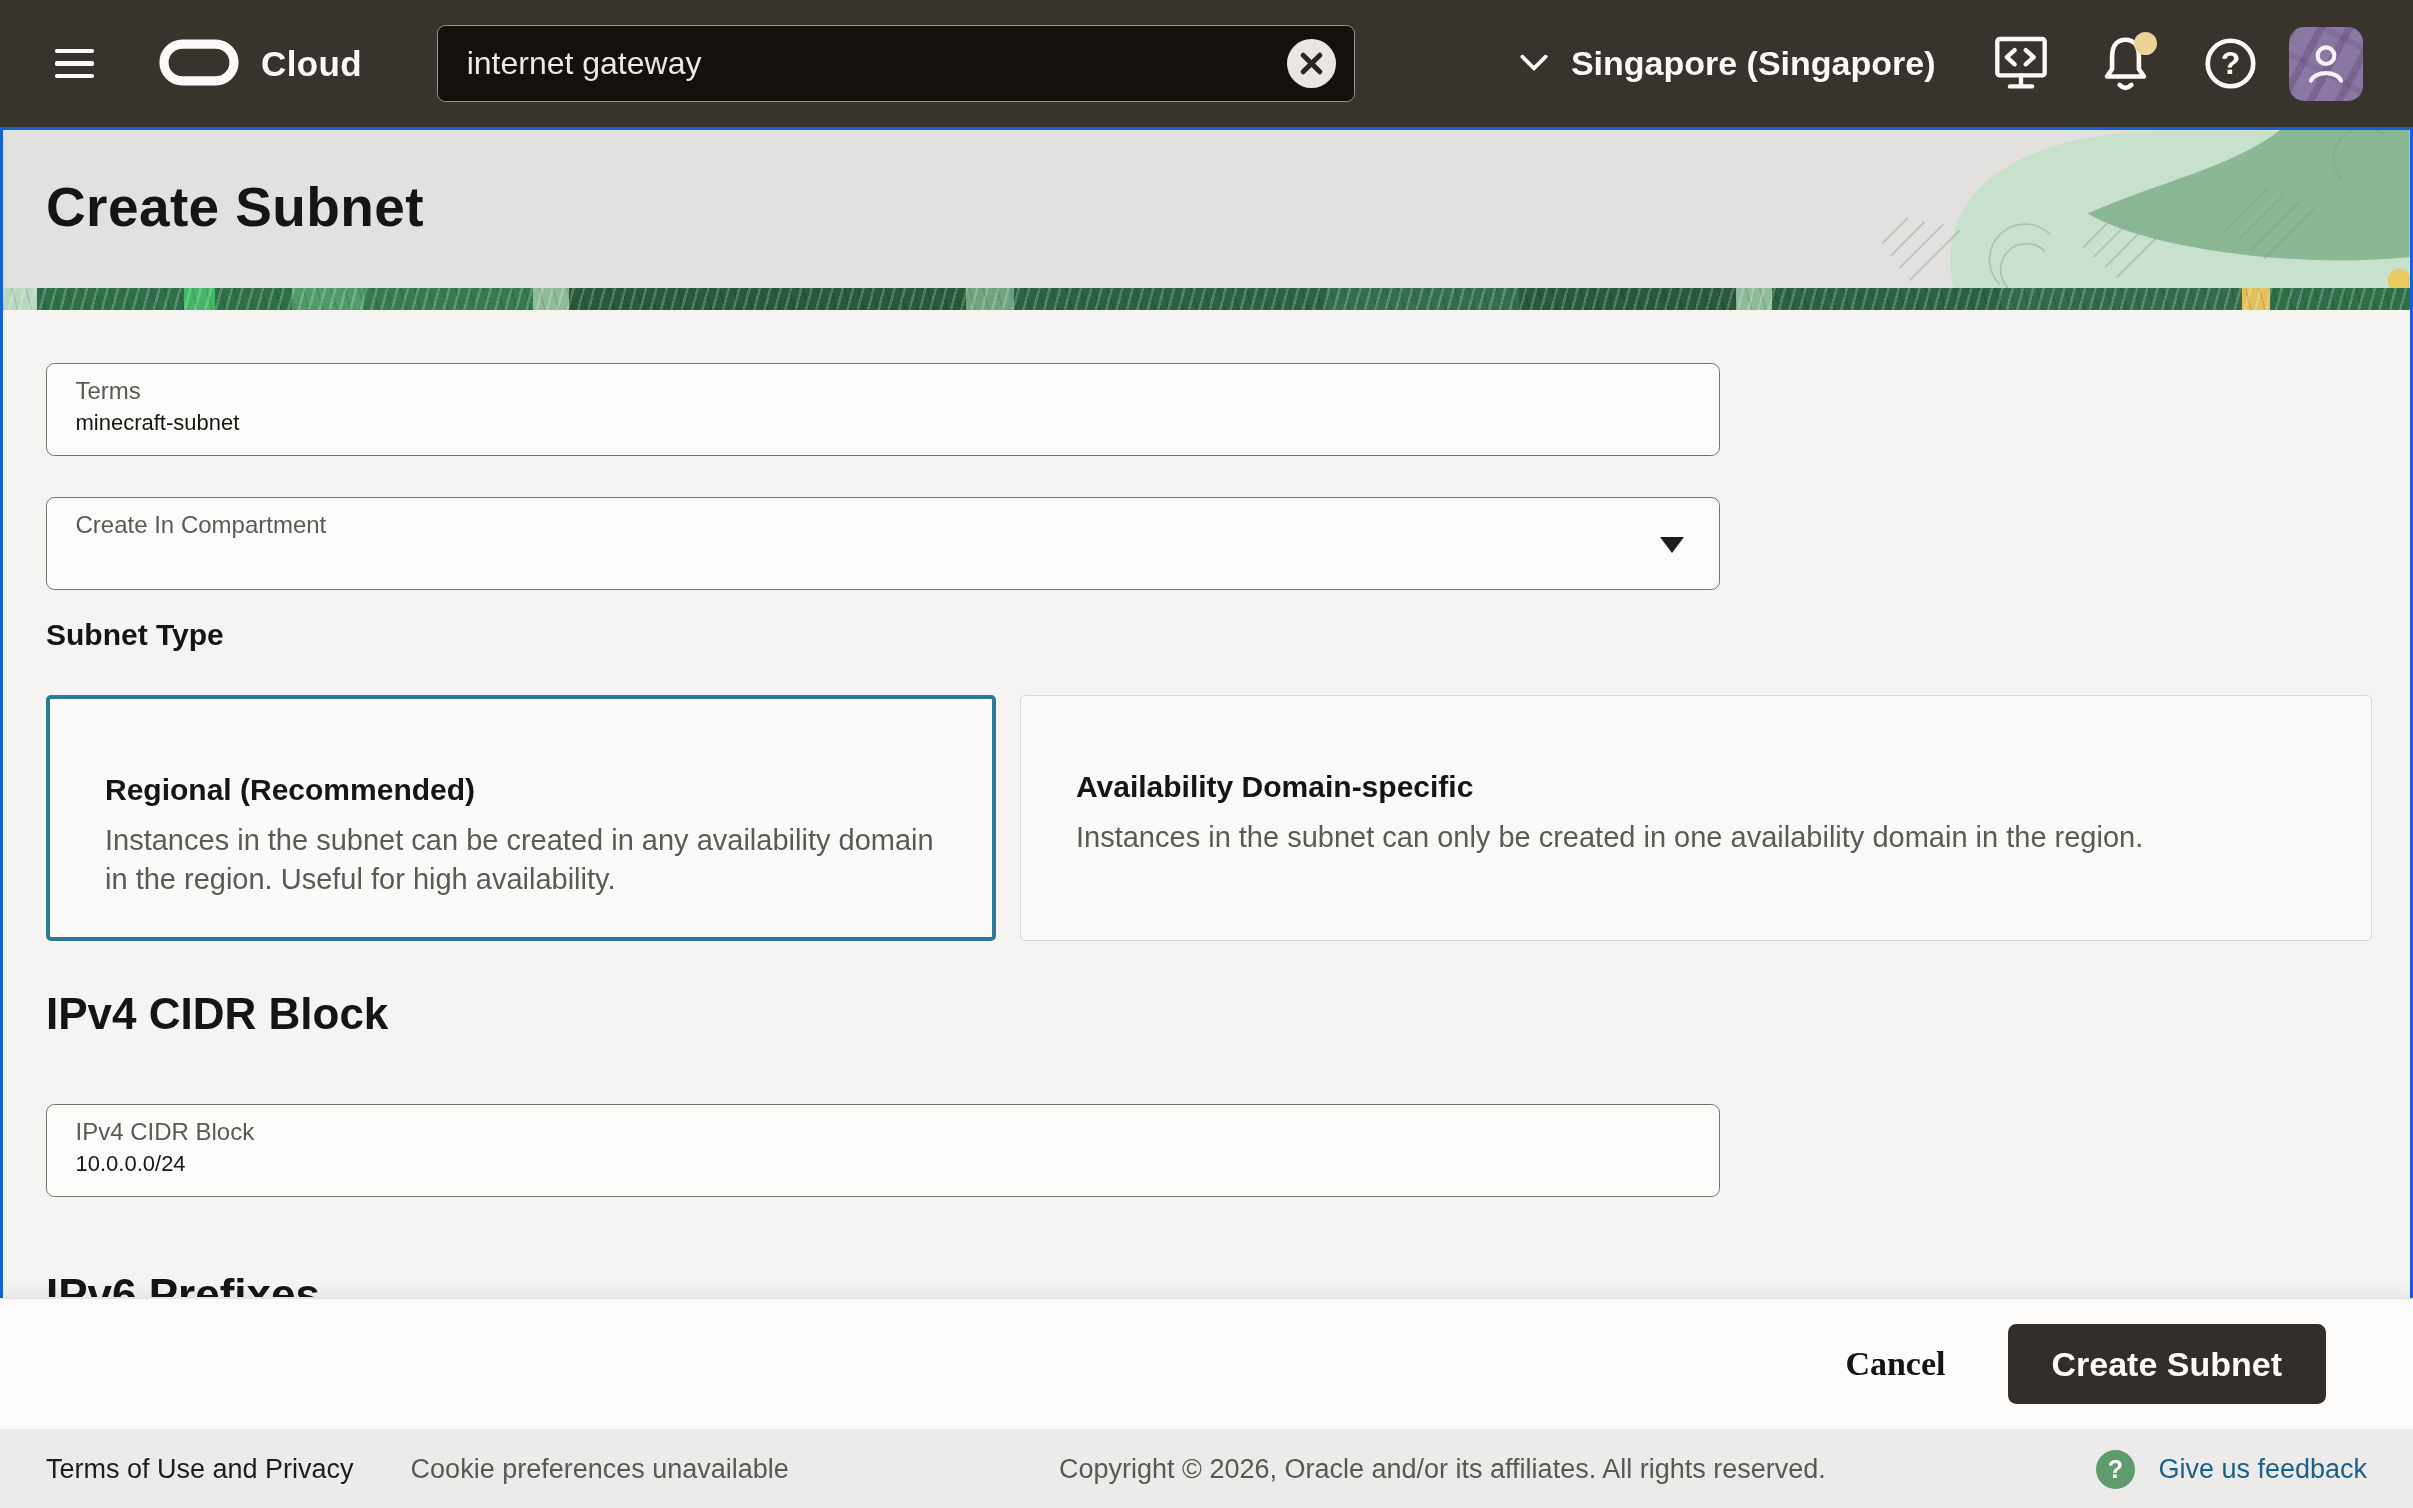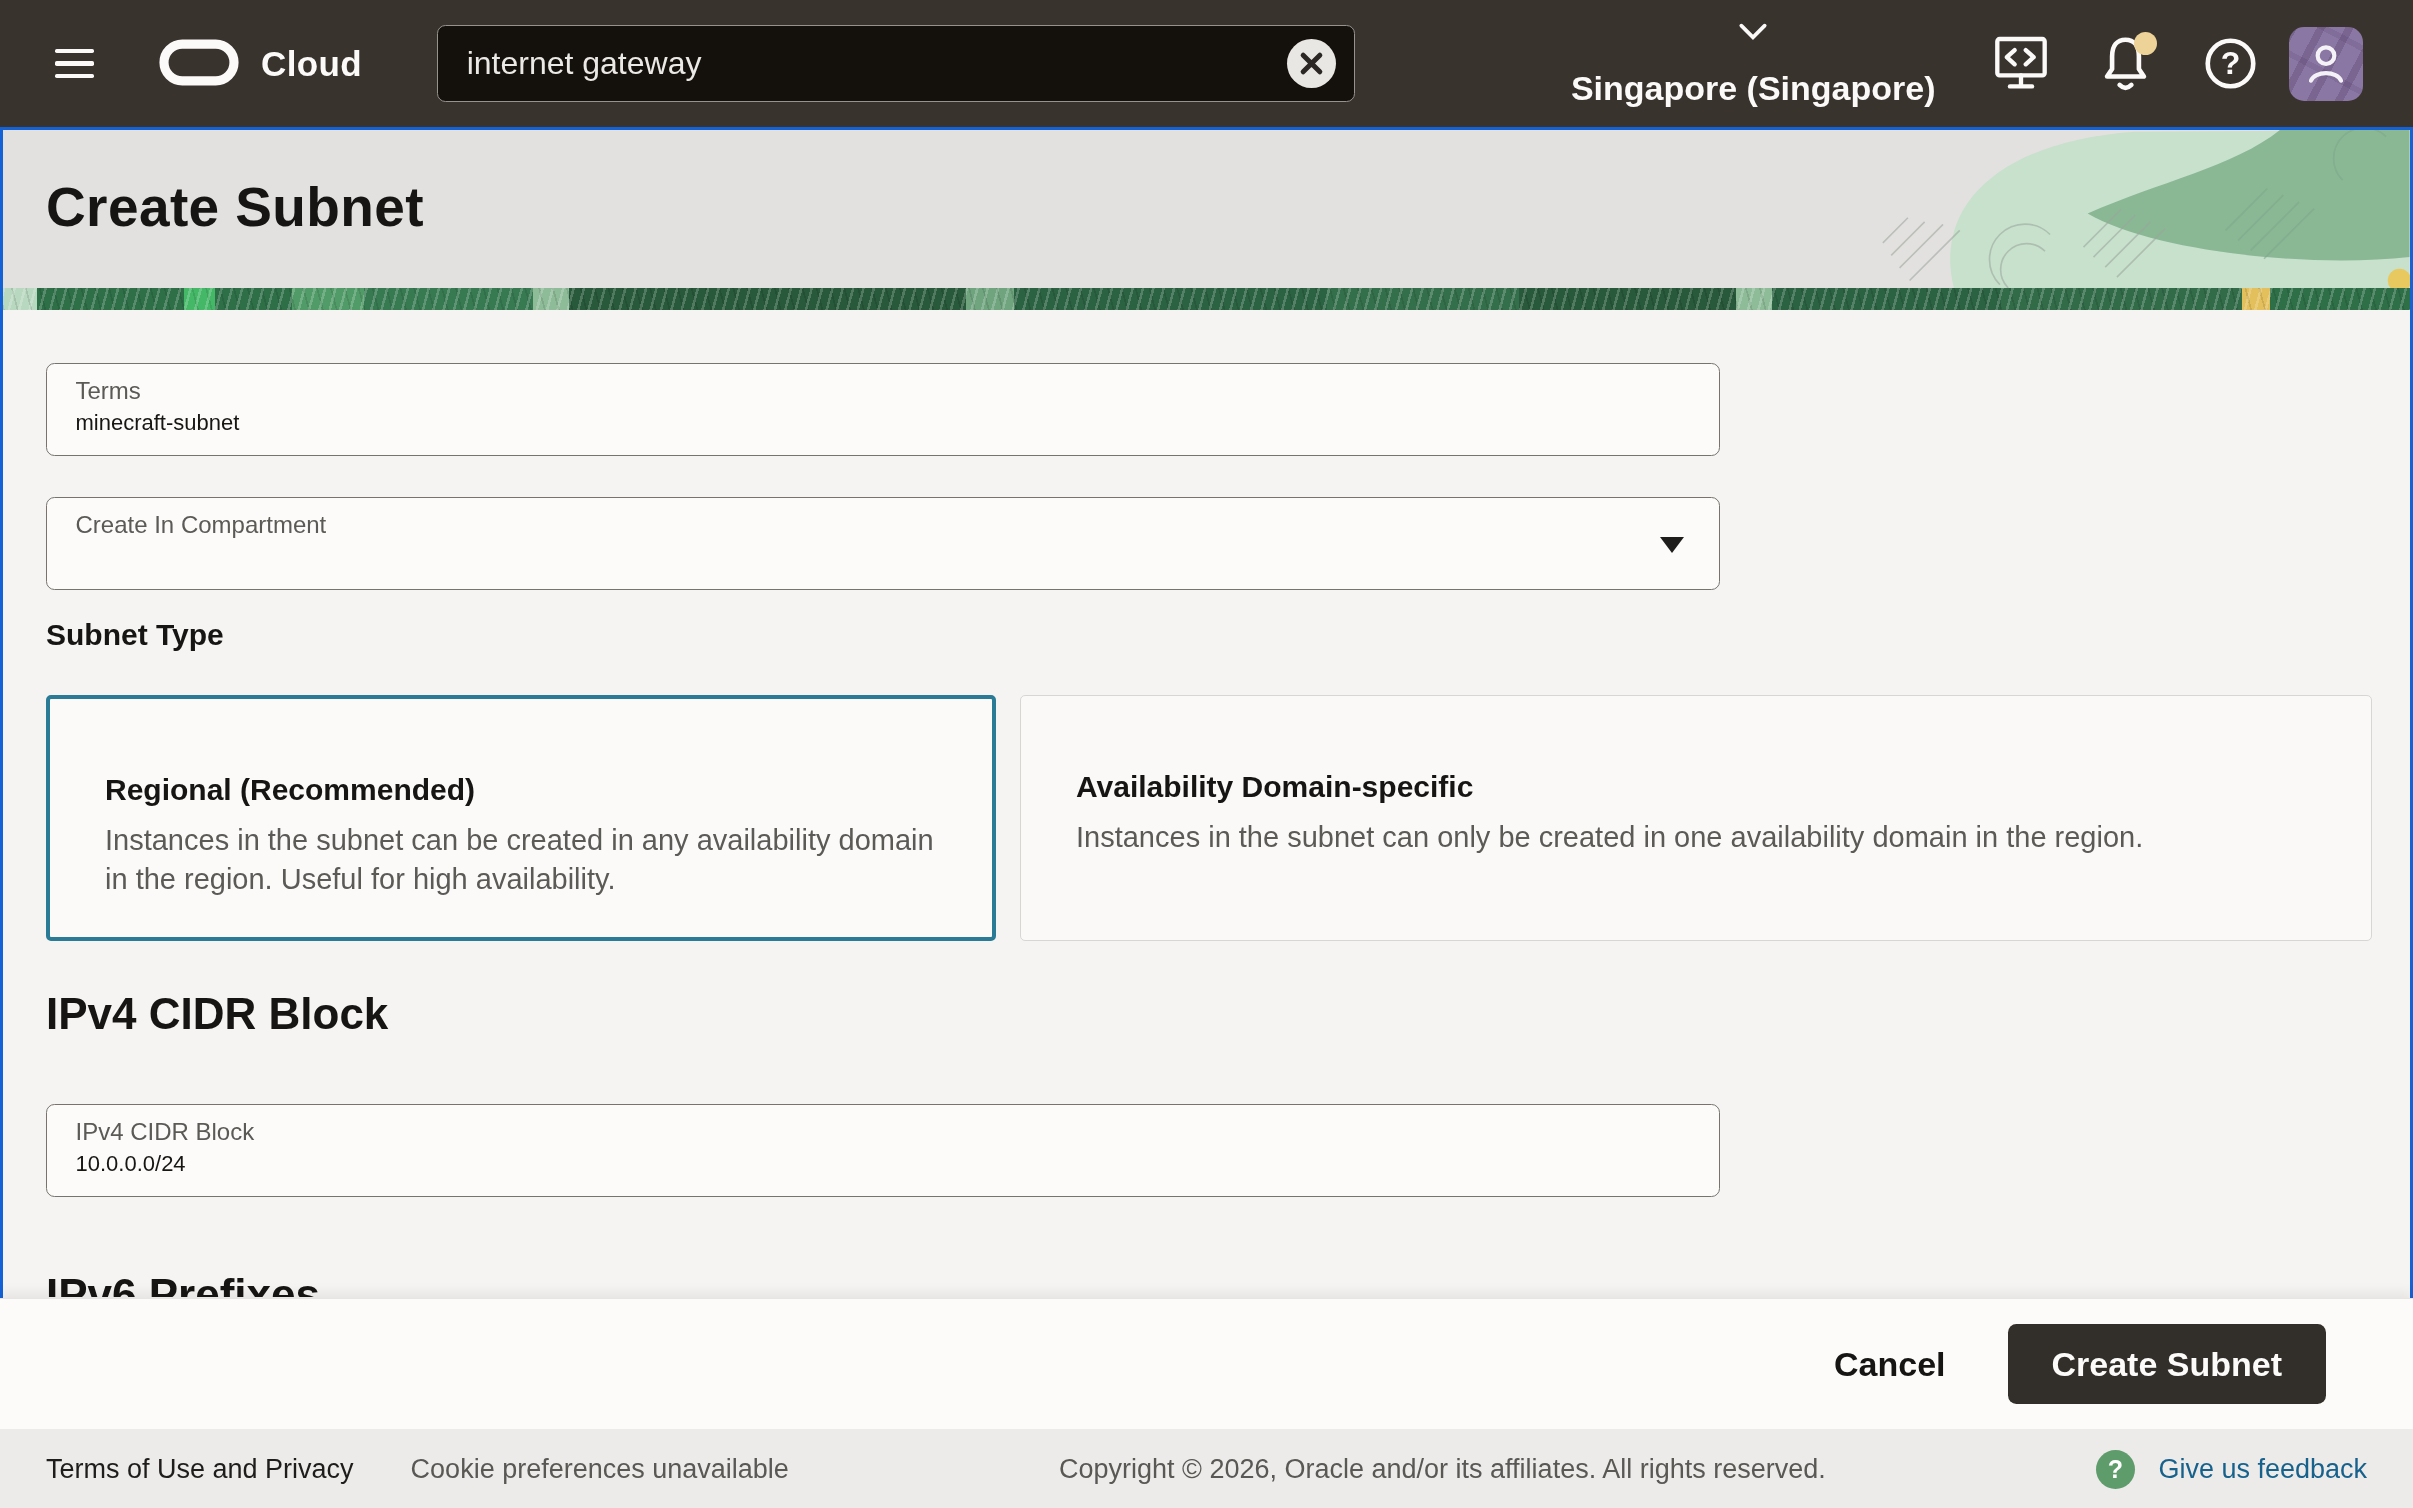--- a/index.html
+++ b/index.html
@@ -14,21 +14,21 @@
   .hamburger span { display: block; height: 4.2px; background: #fbfaf9; border-radius: 1.7px; }
   .brand { display: flex; align-items: center; gap: 22px; margin-left: 65px; }
   .brand-label { color: #fbfaf9; font-size: 35px; font-weight: bold; letter-spacing: 0.4px; }
   .search { margin-left: 75px; width: 918px; height: 77px; background: #14100c;
     border: 1.7px solid #96938e; border-radius: 8.4px; display: flex; align-items: center;
     padding: 0 18.4px 0 28.5px; }
   .search input { flex: 1; background: transparent; border: none; outline: none;
     color: #ebe9e6; font-size: 32px; font-family: "Liberation Sans", sans-serif; }
   .clear-btn { width: 49px; height: 49px; border-radius: 50%; background: #e9e7e4;
     border: none; display: flex; align-items: center; justify-content: center; cursor: pointer; }
-  .region { display: flex; align-items: center; gap: 22px; margin-left: auto; cursor: pointer; flex-direction: column; }
+  .region { display: flex; align-items: center; gap: 22px; margin-left: auto; cursor: pointer; }
   .region-label { color: #fbfaf9; font-size: 34px; font-weight: 600; }
   .top-icons { display: flex; align-items: center; gap: 45px; margin-left: 55px; }
   .icon-btn { background: none; border: none; cursor: pointer; position: relative;
     width: 60px; height: 67px; display: flex; align-items: center; justify-content: center; }
   .avatar { width: 74px; height: 74px; border-radius: 15px; cursor: pointer;
     background: #8b77a3; border: none;
     background-image: repeating-linear-gradient(118deg, rgba(40,20,60,.18) 0 7.5px, rgba(255,255,255,0) 7.5px 25px),
                       repeating-linear-gradient(28deg, rgba(40,20,60,.10) 0 5.9px, rgba(255,255,255,0) 5.9px 39px);
     display: flex; align-items: center; justify-content: center; margin-left: 28.5px; }
 
@@ -76,21 +76,21 @@
   .section-heading { position: absolute; left: 43px; font-size: 44px; font-weight: 800; color: #161513; }
   #ipv4-heading { top: 679px; }
   #field-cidr { top: 794px; }
   #ipv6-heading { top: 960px; }
 
   
   .actionbar { position: absolute; left: 0; top: 1298px; width: 2413px; height: 131px;
     background: #fcfbfa; border-top: 1.7px solid #e7e5e3; box-shadow: 0 -5px 11.7px rgba(0,0,0,.07);
     display: flex; align-items: center; justify-content: flex-end; gap: 62px; padding-right: 87px; }
   .cancel-btn { background: none; border: none; font-size: 34px; font-weight: 600;
-    color: #161513; cursor: pointer; font-family: Liberation Sans, sans-serif; }
+    color: #161513; cursor: pointer; font-family: Liberation Serif, serif; }
   .primary-btn { height: 80px; padding: 0 44px; background: #322e2a; color: #fcfbfa;
     border: none; border-radius: 8.4px; font-size: 34px; font-weight: 600; cursor: pointer;
     font-family: "Liberation Sans", sans-serif; }
 
   
   .footer { position: absolute; left: 0; top: 1429px; width: 2413px; height: 80px;
     background: #ecebe9; display: flex; align-items: center; padding: 0 46px; font-size: 27px; }
   .footer-left { display: flex; align-items: center; gap: 57px; }
   .terms-link { color: #1f1d1b; cursor: pointer; }
   .cookie-text { color: #5a5855; }

